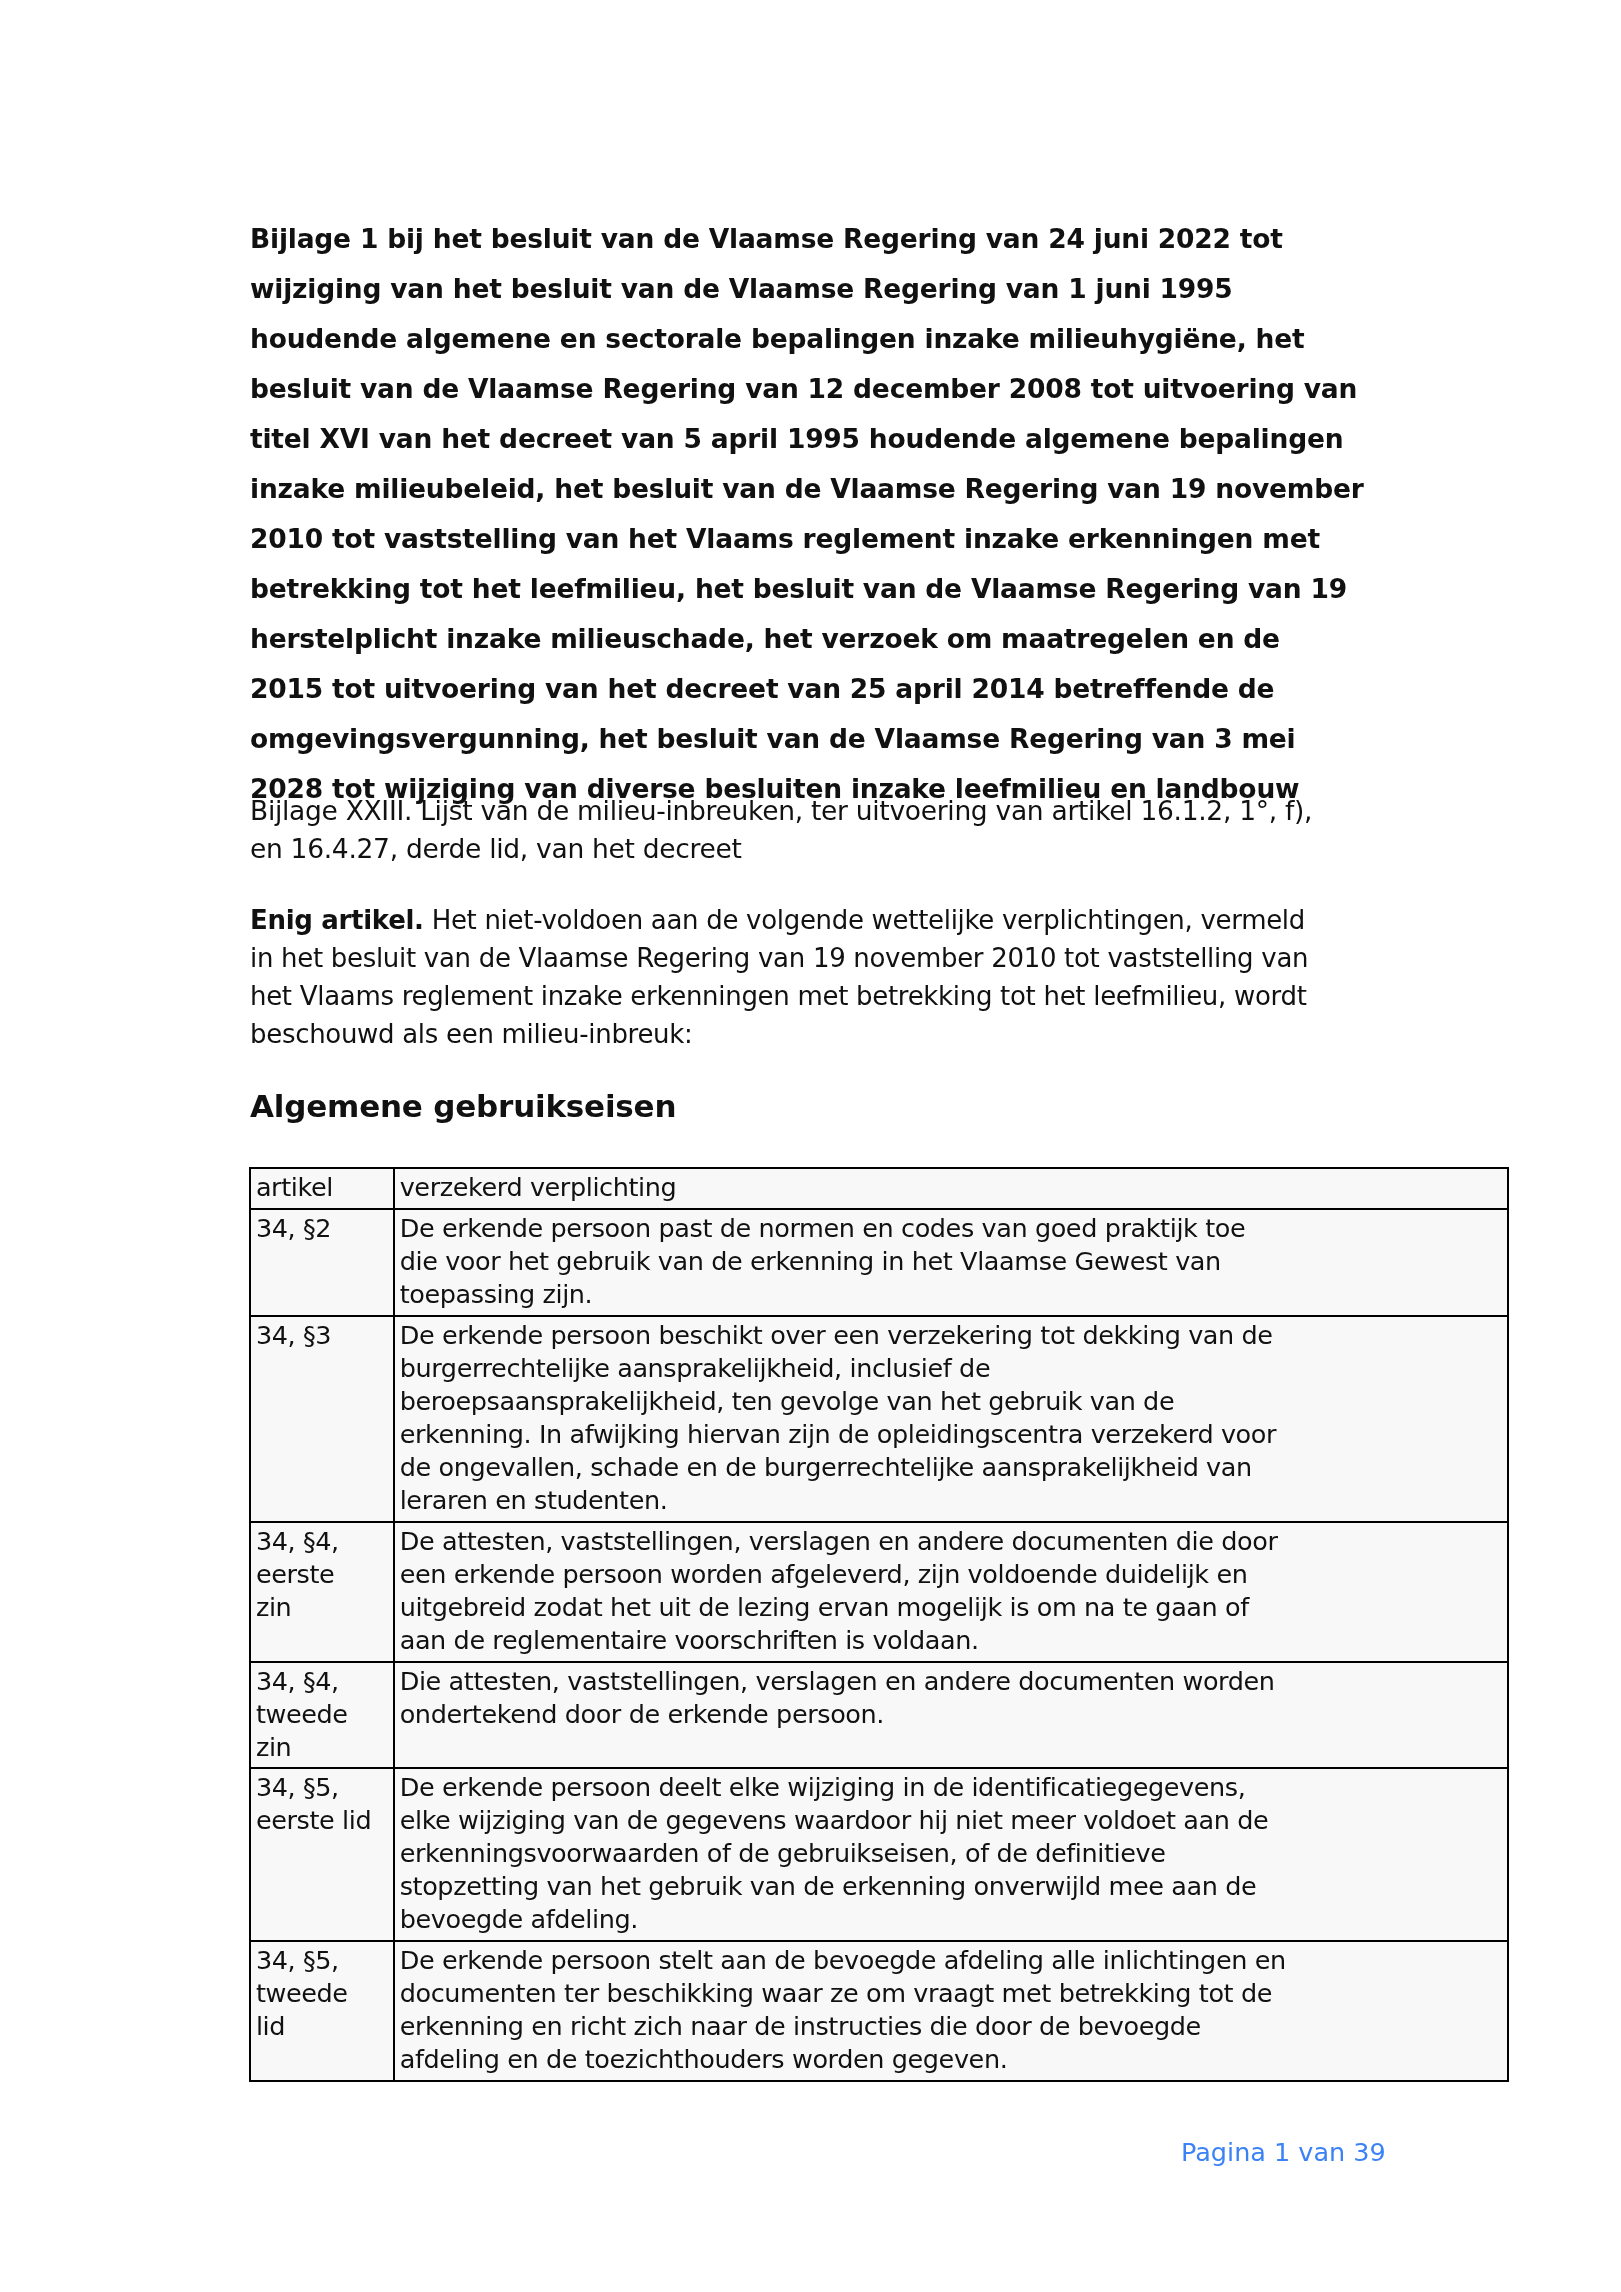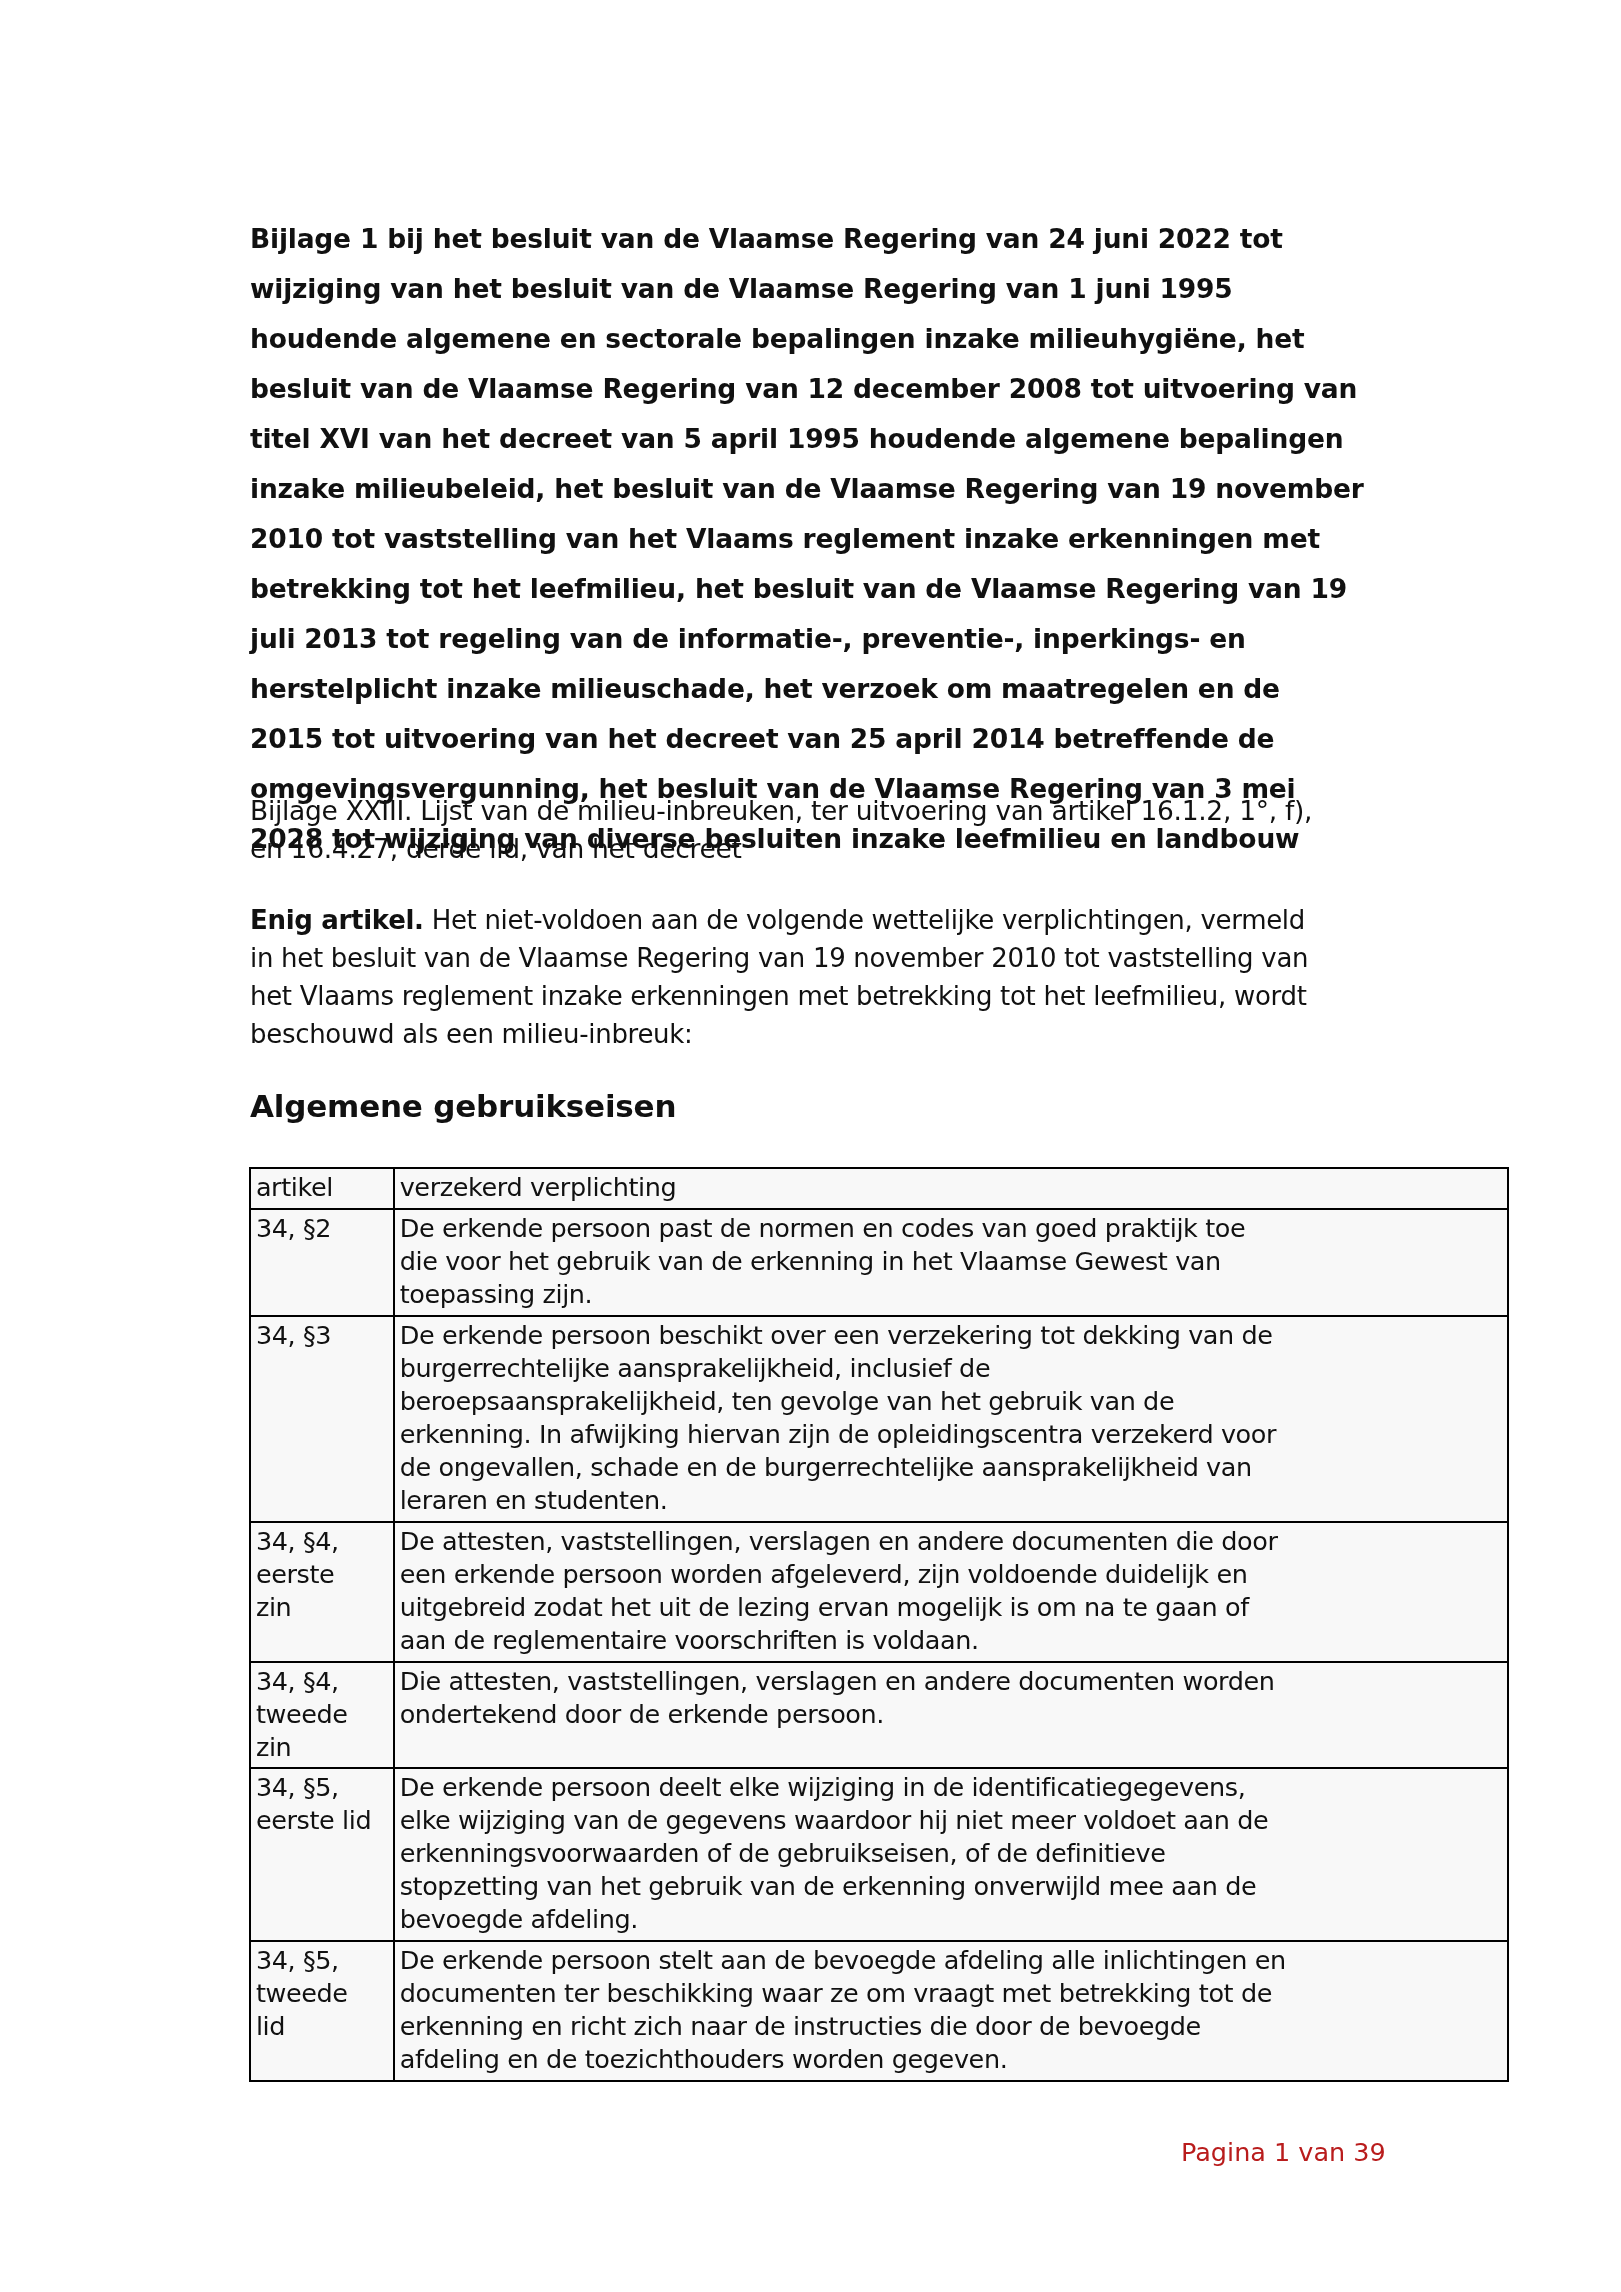--- a/index.html
+++ b/index.html
@@ -15,35 +15,34 @@
              font-size: 26px; line-height: 38px; letter-spacing: -0.3px; }
   .article b { font-weight: bold; }
   .section-title { position: absolute; left: 250px; top: 1087px; font-weight: bold;
                    font-size: 31px; line-height: 38px; letter-spacing: -0.2px; }
   table.obl { position: absolute; left: 249px; top: 1167px; width: 1260px;
               border-collapse: collapse; font-size: 25.5px; line-height: 33px; letter-spacing: -0.4px; }
   table.obl td { border: 2.9px solid #000; vertical-align: top; padding: 2px 3.9px 3.9px 4.9px;
                  background: #f8f8f8; }
   table.obl td.c1 { width: 133px; }
   table.obl td div { white-space: nowrap; }
-  .footer { position: absolute; left: 1181px; top: 2137px; font-size: 25.5px; color: #b91c1c; }
+  .footer { position: absolute; left: 1181px; top: 2137px; font-size: 25.5px; color: #3b82f6; }
 </style>
 </head>
 <body>
 
 <div class="heading" id="heading">
     <div>Bijlage 1 bij het besluit van de Vlaamse Regering van 24 juni 2022 tot</div>
     <div>wijziging van het besluit van de Vlaamse Regering van 1 juni 1995</div>
     <div>houdende algemene en sectorale bepalingen inzake milieuhygiëne, het</div>
     <div>besluit van de Vlaamse Regering van 12 december 2008 tot uitvoering van</div>
     <div>titel XVI van het decreet van 5 april 1995 houdende algemene bepalingen</div>
     <div>inzake milieubeleid, het besluit van de Vlaamse Regering van 19 november</div>
     <div>2010 tot vaststelling van het Vlaams reglement inzake erkenningen met</div>
     <div>betrekking tot het leefmilieu, het besluit van de Vlaamse Regering van 19</div>
-    <div>juli 2013 tot regeling van de informatie-, preventie-, inperkings- en</div>
     <div>herstelplicht inzake milieuschade, het verzoek om maatregelen en de</div>
     <div>2015 tot uitvoering van het decreet van 25 april 2014 betreffende de</div>
     <div>omgevingsvergunning, het besluit van de Vlaamse Regering van 3 mei</div>
     <div>2028 tot wijziging van diverse besluiten inzake leefmilieu en landbouw</div>
   </div>
 
 <div class="subtitle" id="subtitle">
     <div>Bijlage XXIII. Lijst van de milieu-inbreuken, ter uitvoering van artikel 16.1.2, 1°, f),</div>
     <div>en 16.4.27, derde lid, van het decreet</div>
   </div>

